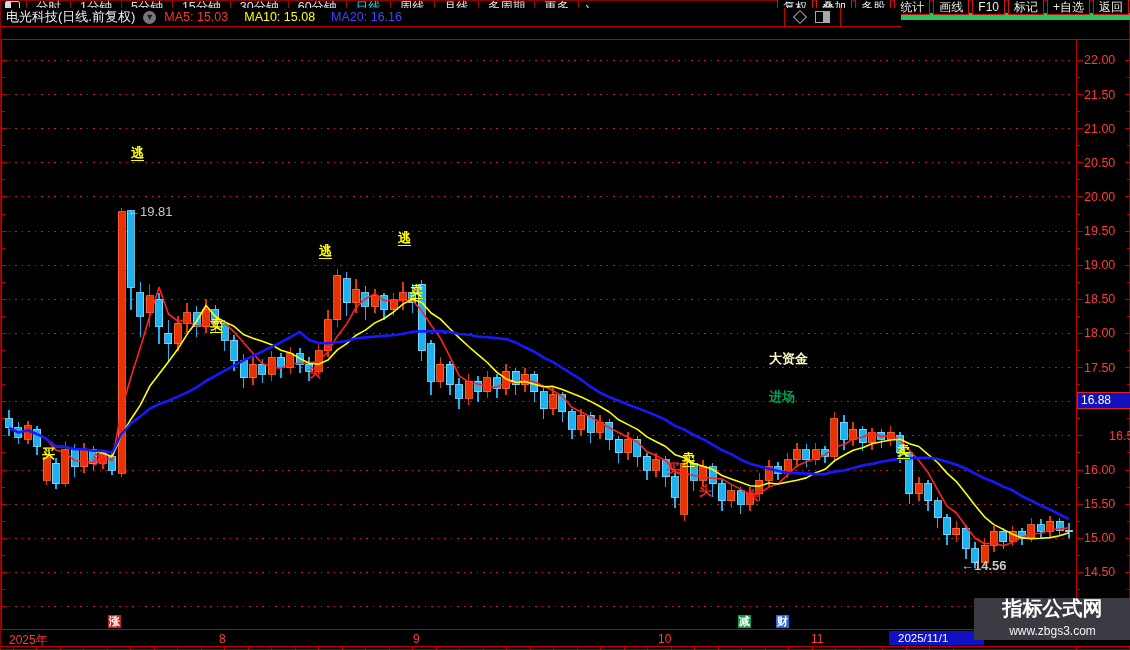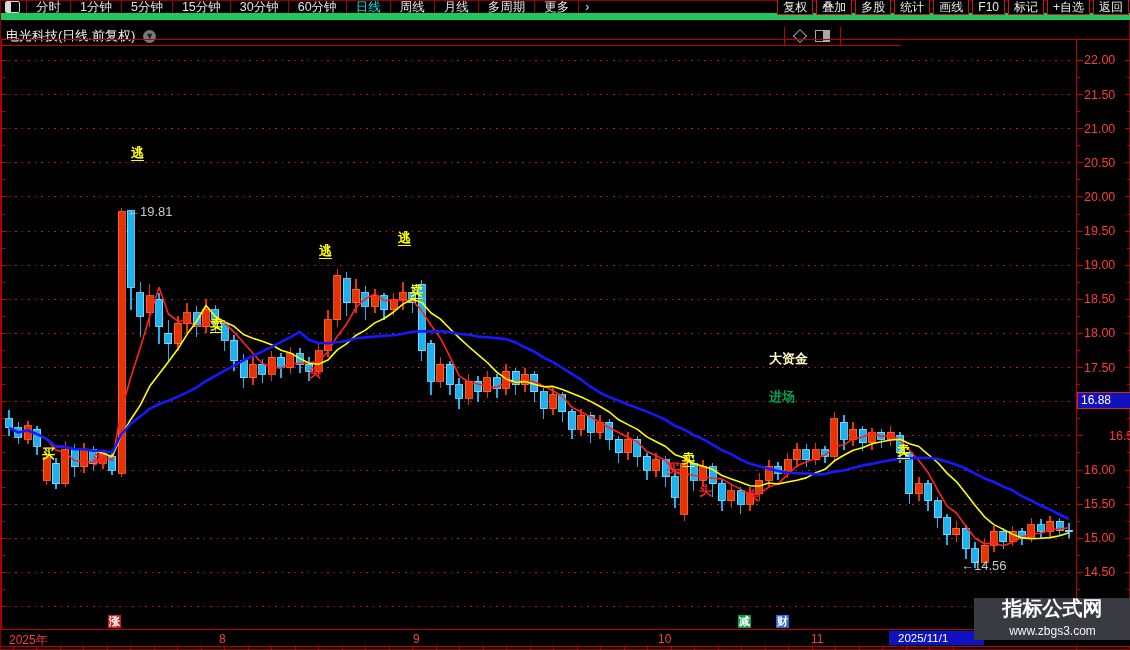--- a/index.html
+++ b/index.html
@@ -14,21 +14,21 @@
   .periods{display:flex;align-items:center;height:100%;}
   .ptab{color:#e2e2e2;font-size:12.5px;padding:0 9px;height:100%;display:flex;align-items:center;
         border-left:1px solid #a80000;cursor:default;white-space:nowrap;}
   .ptab:first-child{border-left:1px solid #a80000;}
   .ptab.active{color:#00e0e0;}
   .parrow{color:#e2e2e2;font-size:12px;padding:0 6px;border-left:1px solid #a80000;height:100%;display:flex;align-items:center;}
   .rbtns{margin-left:auto;display:flex;align-items:center;padding-right:2px;}
   .rbtn{border:1px solid #cf1212;color:#ececec;font-size:12px;padding:0px 5px;margin-left:3px;
         height:14px;line-height:14px;background:#000;white-space:nowrap;}
   
-  .titlebar{position:absolute;left:0;top:26px;width:900px;height:19px;display:flex;align-items:center;
+  .titlebar{position:absolute;left:0;top:7px;width:900px;height:19px;display:flex;align-items:center;
             border-bottom:1px solid #c00000;box-sizing:border-box;background:#000;}
   .stitle{color:#f0f0f0;font-size:13px;margin-left:5px;white-space:nowrap;}
   .chev{width:13px;height:13px;border-radius:50%;background:#787878;color:#1c1c1c;font-size:9px;
         display:flex;align-items:center;justify-content:center;margin:0 8px;}
   .ma-legend{display:flex;gap:16px;font-size:12.5px;white-space:nowrap;}
   .tb-icons{margin-left:auto;display:flex;align-items:center;gap:10px;padding-right:60px;}
   .sep-v{width:1px;height:19px;background:#c00000;}
   .diamond{width:8px;height:8px;border:1.5px solid #a8a8a8;transform:rotate(45deg);}
   .splitbox{width:13px;height:10px;border:1.5px solid #a8a8a8;
             background:linear-gradient(to right,transparent 55%,#a8a8a8 55%);}
@@ -84,20 +84,25 @@
         <div class="rbtn">F10</div>
         <div class="rbtn">标记</div>
         <div class="rbtn">+自选</div>
         <div class="rbtn">返回</div>
       </div>
   </div>
 
   <div class="titlebar">
     <span class="stitle">电光科技(日线.前复权)</span>
     <span class="chev">▼</span>
+    <span class="ma-legend">
+        <span style="color: rgb(255, 50, 50);">MA5: 15.03</span>
+        <span style="color: rgb(255, 255, 0);">MA10: 15.08</span>
+        <span style="color: rgb(69, 69, 255);">MA20: 16.16</span>
+      </span>
     <div class="tb-icons">
       <div class="sep-v"></div>
       <div class="diamond"></div>
       <div class="splitbox"></div>
       <div class="sep-v"></div>
     </div>
   </div>
 
   <svg id="chartsvg" width="1130" height="650">
       <line x1="1" y1="59.4" x2="1074" y2="59.4" stroke="#c42020" stroke-width="1" stroke-dasharray="1.5 5" shape-rendering="crispEdges"></line>
@@ -548,21 +553,21 @@
       <div class="ann u" style="left: 896px; top: 443px; color: rgb(255, 255, 0);">卖</div>
       <div class="ann" style="left: 41px; top: 446px; color: rgb(255, 255, 0);">买</div>
       <div class="ann" style="left: 666px; top: 461px; color: rgb(255, 34, 34);">买</div>
       <div class="ann" style="left: 91px; top: 452px; color: rgb(255, 34, 34);">头</div>
       <div class="ann" style="left: 307px; top: 365px; color: rgb(255, 34, 34);">头</div>
       <div class="ann" style="left: 698px; top: 483px; color: rgb(255, 34, 34);">头</div>
       <div class="ann" style="left: 745px; top: 488px; color: rgb(255, 34, 34);">头</div>
       <div class="ann" style="left: 768px; top: 351px; color: #fef9c3;">大资金</div>
       <div class="ann" style="left: 768px; top: 389px; color: rgb(0, 160, 80);">进场</div>
       <div class="ann" style="left: 126px; top: 204px; color: rgb(200, 200, 200); font-weight: normal;">←19.81</div>
-      <div class="ann" style="left: 960px; top: 558px; color: rgb(200, 200, 200); font-weight: normal;">←14.56</div>
+      <div class="ann" style="left: 960px; top: 558px; color: rgb(200, 200, 200); font-weight: bold;">←14.56</div>
       <div class="badge" style="left: 107px; background: rgb(196, 30, 30);">涨</div>
       <div class="badge" style="left: 737px; background: rgb(12, 156, 68);">减</div>
       <div class="badge" style="left: 775px; background: rgb(43, 102, 224);">财</div>
     </div>
 
   <div class="xaxis" id="xaxis">
     <div class="curdate">2025/11/1</div>
   <div class="xlabel" style="left: 8px;">2025年</div>
       <div class="xlabel" style="left: 218px;">8</div>
       <div class="xlabel" style="left: 412px;">9</div>

